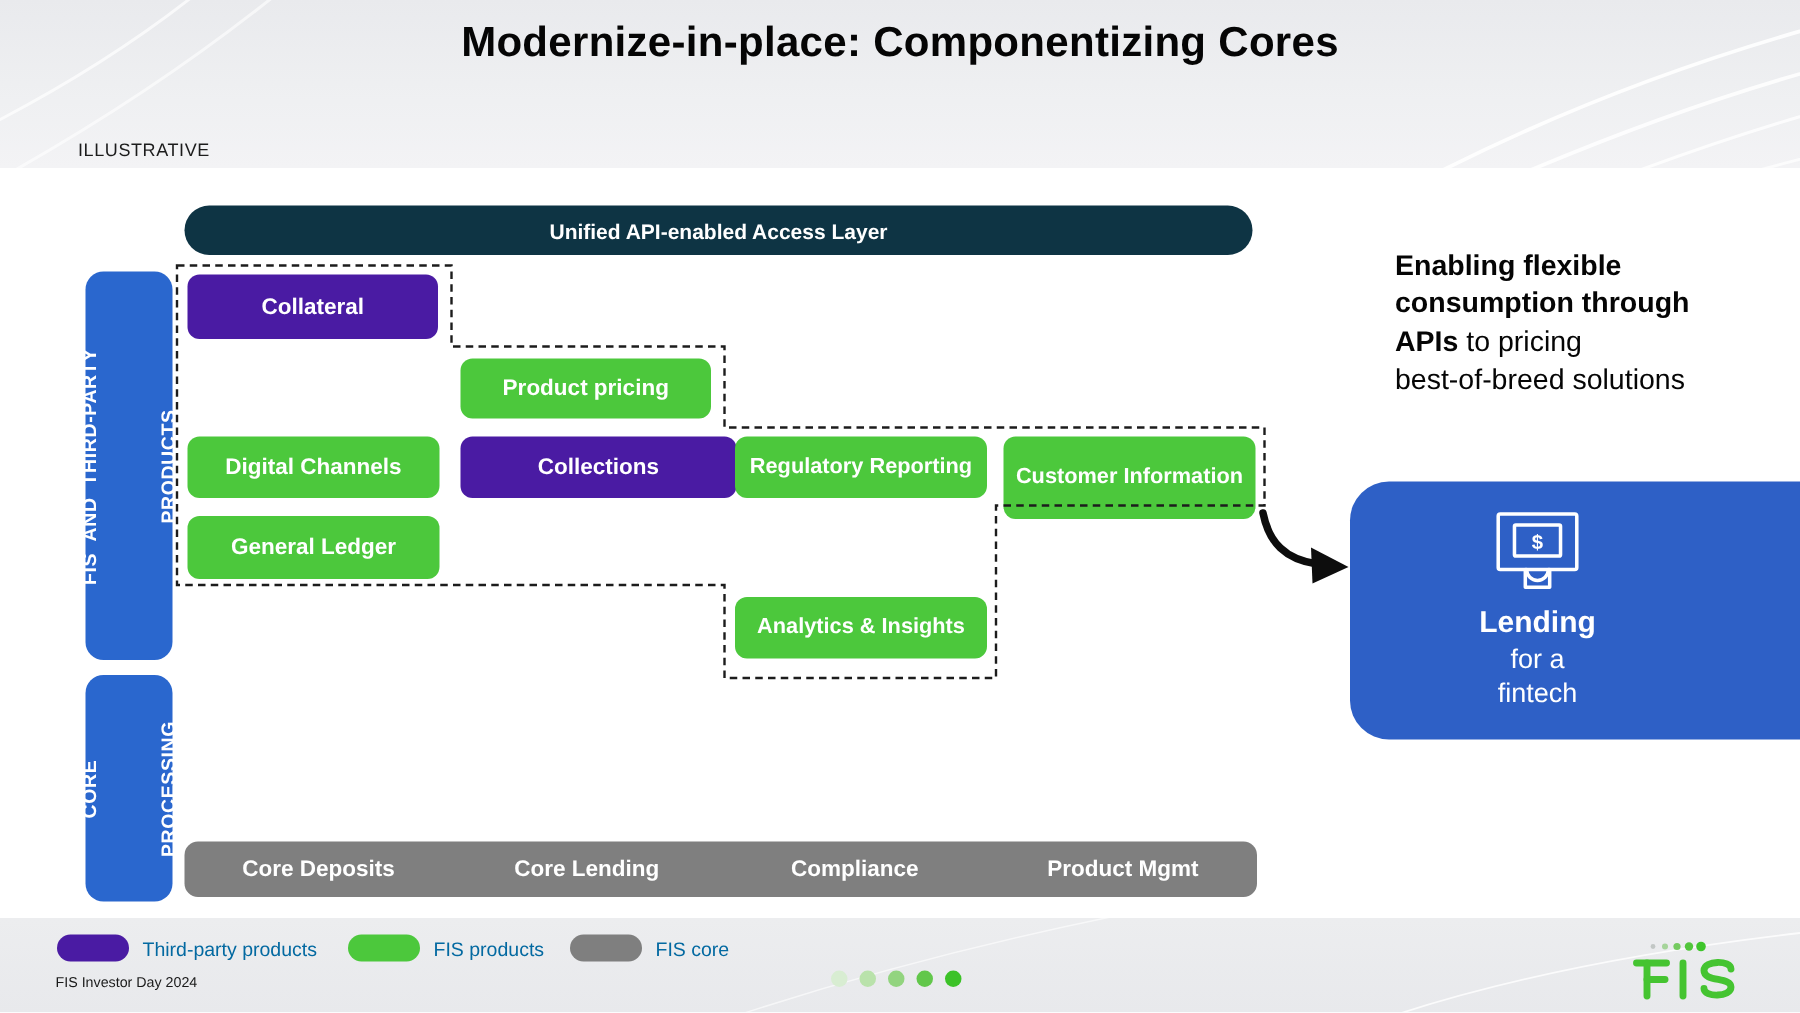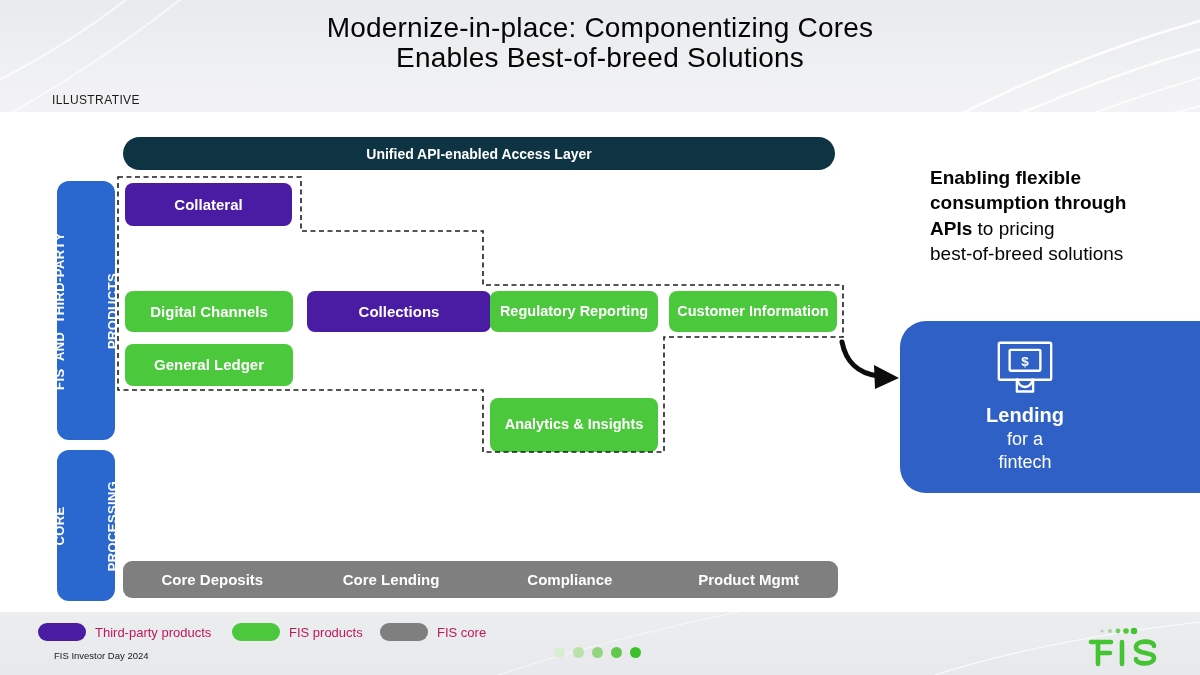--- a/index.html
+++ b/index.html
@@ -8,21 +8,21 @@
     position:relative; width:1200px; height:675px; overflow:hidden;
     background:#ffffff; font-family:"Liberation Sans", sans-serif;
   }
   
   .top-band {
     position:absolute; left:0; top:0; width:1200px; height:112px;
     background:linear-gradient(180deg,#e9eaed 0%, #eff0f2 60%, #f3f3f5 100%);
   }
   .deco { position:absolute; left:0; top:0; pointer-events:none; }
   .page-title { position:absolute; left:0; top:13px; width:1200px; text-align:center;
-    font-weight:400; font-size:28px; line-height:1.08; color:#050505; letter-spacing:.2px; }
+    font-weight:700; font-size:28px; line-height:1.08; color:#050505; letter-spacing:.2px; }
   .tag { position:absolute; left:52px; top:93px; font-size:12px; color:#1c1c1c; letter-spacing:.4px; }
 
   
   .api-bar { position:absolute; left:123px; top:137px; width:712px; height:33px;
     background:#0e3444; border-radius:17px; display:flex; align-items:center; justify-content:center;
     color:#fff; font-weight:700; font-size:14px; }
 
   
   .side-tab { position:absolute; left:57px; width:58px; background:#2a67ce; border-radius:12px; }
   .side-tab .rot { position:absolute; left:50%; top:50%; transform:translate(-50%,-50%) rotate(-90deg);
@@ -35,23 +35,23 @@
   
   .box { position:absolute; border-radius:8px; display:flex; align-items:center; justify-content:center;
     color:#fff; font-weight:700; font-size:15px; text-align:left; line-height:1.2; padding:2px 8px; }
   .box.green { background:#4cc83c; }
   .box.purple { background:#4a1ba3; }
   .pos-collateral { left:125px; top:183px; width:167px; height:43px; }
   .pos-product-pricing { left:307px; top:239px; width:167px; height:40px; }
   .pos-digital-channels { left:125px; top:291px; width:168px; height:41px; }
   .pos-collections { left:307px; top:291px; width:184px; height:41px; }
   .pos-regulatory { left:490px; top:291px; width:168px; height:41px; font-size:14.5px; }
-  .pos-customer { left:669px; top:291px; width:168px; height:41px; font-size:14.5px; }
+  .pos-customer { left:669px; top:291px; width:168px; height:55px; font-size:14.5px; }
   .pos-general-ledger { left:125px; top:344px; width:168px; height:42px; }
-  .pos-analytics { left:490px; top:398px; width:168px; height:54px; font-size:14.5px; }
+  .pos-analytics { left:490px; top:398px; width:168px; height:41px; font-size:14.5px; }
 
   
   .core-bar { position:absolute; left:123px; top:561px; width:715px; height:37px;
     background:#7f7f7f; border-radius:9px; display:flex; align-items:center; }
   .core-bar .seg { flex:1; text-align:center; color:#fff; font-weight:700; font-size:15px; }
 
   
   .right-note { position:absolute; left:930px; top:165px; width:280px;
     font-size:19px; line-height:1.33; color:#050505; }
   .right-note .b { font-weight:700; }
@@ -67,44 +67,43 @@
   
   .overlay { position:absolute; left:0; top:0; pointer-events:none; }
   .dashed-path { fill:none; stroke:#1c1c1c; stroke-width:1.6; stroke-dasharray:5 3.5; }
   .arrow-line { fill:none; stroke:#0d0d0d; stroke-width:5; stroke-linecap:round; }
 
   
   .footer-band { position:absolute; left:0; top:612px; width:1200px; height:63px;
     background:linear-gradient(180deg,#ecedef 0%, #e8e9ec 100%); }
   .legend-item { position:absolute; top:623px; display:flex; align-items:center; gap:9px; }
   .legend-swatch { width:48px; height:18px; border-radius:9px; display:inline-block; }
-  .legend-label { font-size:13px; color:#be185d; }
+  .legend-label { font-size:13px; color:#0369a1; }
   .li-0 { left:38px; } .li-1 { left:232px; } .li-2 { left:380px; }
-  .footer-note { position:absolute; left:42px; top:650px; font-size:9.5px; color:#1a1a1a;padding-left:12px; }
+  .footer-note { position:absolute; left:25px; top:650px; font-size:9.5px; color:#1a1a1a;padding-left:12px; }
   .dots { position:absolute; left:554px; top:647px; display:flex; gap:8px; }
   .dot { width:11px; height:11px; border-radius:50%; display:inline-block; }
   .fis-logo { position:absolute; left:1086px; top:624px; }
 </style>
 </head>
 <body>
 
 <div class="slide">
 
   <div class="top-band">
     <svg class="deco" width="1200" height="112" viewBox="0 0 1200 112">
       <path d="M930,130 Q1060,60 1210,18" stroke="#ffffff" stroke-width="2.5" fill="none" opacity="0.9"></path>
       <path d="M960,140 Q1095,78 1215,45" stroke="#ffffff" stroke-width="2.5" fill="none" opacity="0.85"></path>
       <path d="M1000,150 Q1120,100 1220,72" stroke="#ffffff" stroke-width="2" fill="none" opacity="0.8"></path>
       <path d="M1050,150 Q1150,118 1225,100" stroke="#ffffff" stroke-width="2" fill="none" opacity="0.7"></path>
       <path d="M-20,90 Q80,40 150,-20" stroke="#ffffff" stroke-width="2" fill="none" opacity="0.7"></path>
       <path d="M-20,130 Q110,60 210,-25" stroke="#ffffff" stroke-width="2" fill="none" opacity="0.6"></path>
     </svg>
     <div class="page-title">
       <div>Modernize-in-place: Componentizing Cores</div>
-      <div>Enables Best-of-breed Solutions</div>
     </div>
     <div class="tag">ILLUSTRATIVE</div>
   </div>
 
   <div class="api-bar">
     <span>Unified API-enabled Access Layer</span>
   </div>
 
   <div class="side-tab tab-products">
     <div class="rot">
@@ -114,20 +113,23 @@
   </div>
   <div class="side-tab tab-core">
     <div class="rot">
       <div>CORE</div>
       <div>PROCESSING</div>
     </div>
   </div>
 
   <div class="box purple pos-collateral">
     <span>Collateral</span>
+  </div>
+  <div class="box green pos-product-pricing">
+    <span>Product pricing</span>
   </div>
   <div class="box green pos-digital-channels">
     <span>Digital Channels</span>
   </div>
   <div class="box purple pos-collections">
     <span>Collections</span>
   </div>
   <div class="box green pos-regulatory">
     <span>Regulatory Reporting</span>
   </div>

